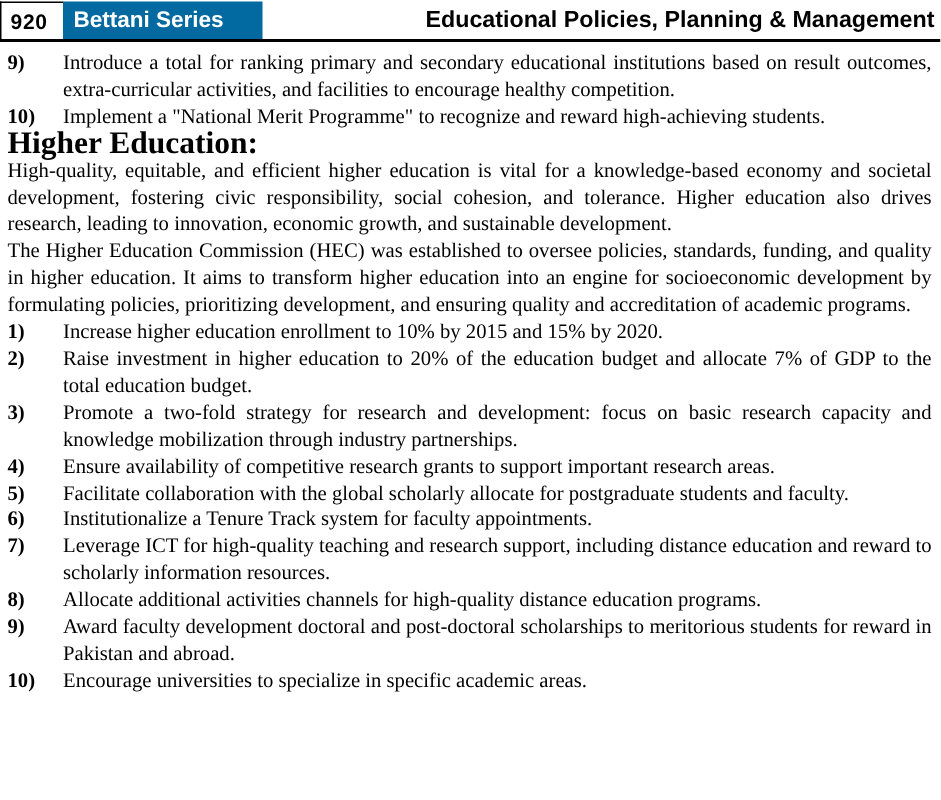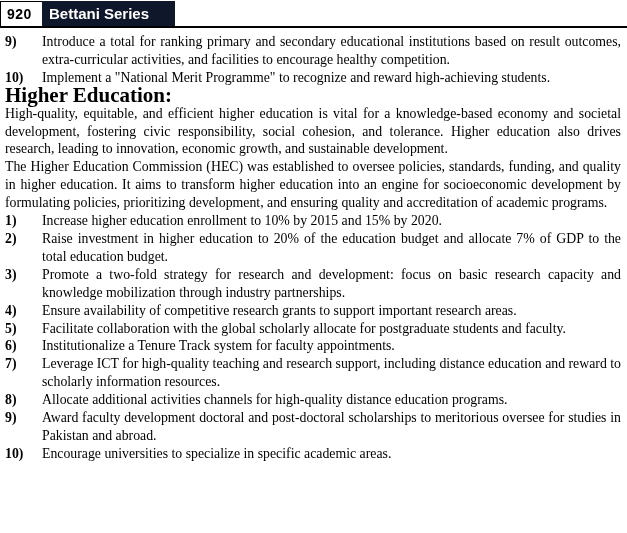--- a/index.html
+++ b/index.html
@@ -19,34 +19,35 @@
   }
 
   
   .page-header {
     display: flex;
     align-items: stretch;
     height: 27px;
     border-bottom: 2px solid #000000;
     font-family: "Liberation Sans", sans-serif;
     margin-top: 1px;
+    justify-content: space-between;
   }
   .page-number {
     width: 42px;
     border-top: 1px solid #000000;
     border-left: 1px solid #000000;
     display: flex;
     align-items: center;
     padding-left: 6px;
     font-size: 14px;
     font-weight: 600;
     letter-spacing: 0.5px;
   }
   .series-badge {
-    background: #0f172a;
+    background: #0369a1;
     color: #ffffff;
     width: 133px;
     display: flex;
     align-items: center;
     padding-left: 7px;
     font-size: 15px;
     font-weight: bold;
   }
   .header-title {
     flex: 1;
@@ -86,20 +87,21 @@
 </head>
 <body>
 
 <div class="page">
 
   <div class="page-header">
     <div class="page-number">920</div>
     <div class="series-badge">
       <span>Bettani Series</span>
     </div>
+    <div class="header-title">Educational Policies, Planning &amp; Management</div>
   </div>
 
   <div class="content">
 
     <ol class="num-list">
       <li>
         <span class="num">9)</span>
         <span class="txt">Introduce a total for ranking primary and secondary educational institutions based on result outcomes, extra-curricular activities, and facilities to encourage healthy competition.</span>
       </li>
       <li>
@@ -142,21 +144,21 @@
       <li>
         <span class="num">7)</span>
         <span class="txt">Leverage ICT for high-quality teaching and research support, including distance education and reward to scholarly information resources.</span>
       </li>
       <li>
         <span class="num">8)</span>
         <span class="txt">Allocate additional activities channels for high-quality distance education programs.</span>
       </li>
       <li>
         <span class="num">9)</span>
-        <span class="txt">Award faculty development doctoral and post-doctoral scholarships to meritorious oversee for studies in Pakistan and abroad.</span>
+        <span class="txt">Award faculty development doctoral and post-doctoral scholarships to meritorious students for reward in Pakistan and abroad.</span>
       </li>
       <li>
         <span class="num">10)</span>
         <span class="txt">Encourage universities to specialize in specific academic areas.</span>
       </li>
     </ol>
 
   </div>
 </div>
 

